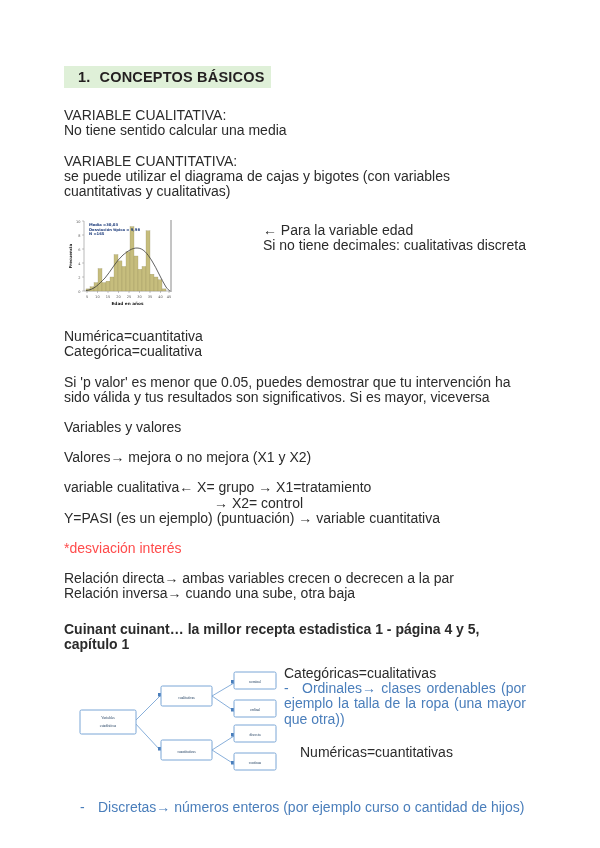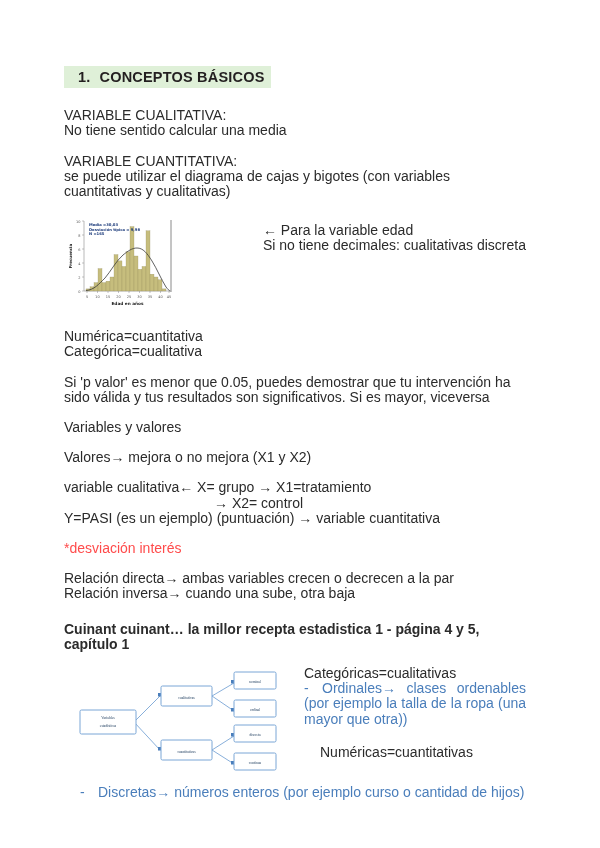--- a/index.html
+++ b/index.html
@@ -89,39 +89,38 @@
     padding-left: 16px;
     padding-top: 8px;
   }
 
   
   .diagram-row {
     position: relative;
     margin-top: 14px;
     display: flex;
     align-items: flex-start;
-    gap: 20px;
   }
   .diagram-wrap {
     width: 214px;
     height: 112px;
     flex: 0 0 auto;
     position: relative;
   }
   .diagram-text {
     padding-left: 6px;
     width: 242px;
   }
   .tree-label {
     font-size: 3.6px;
     fill: #1b3a5c;
     font-family: "Liberation Serif", serif;
   }
   .tail {
-    margin-top: 7px;
+    margin-top: 22px;
   }
   .bullet-dash {
     display: inline-block;
     width: 18px;
   }
 </style>
 </head>
 <body>
 
 <div class="page">

